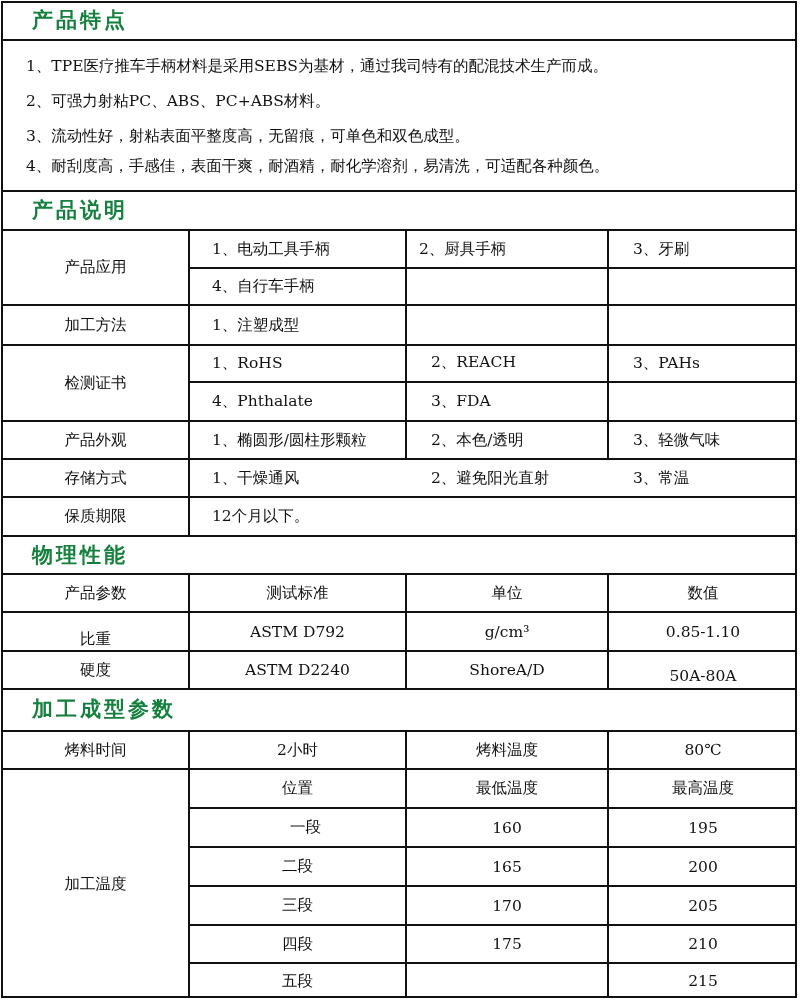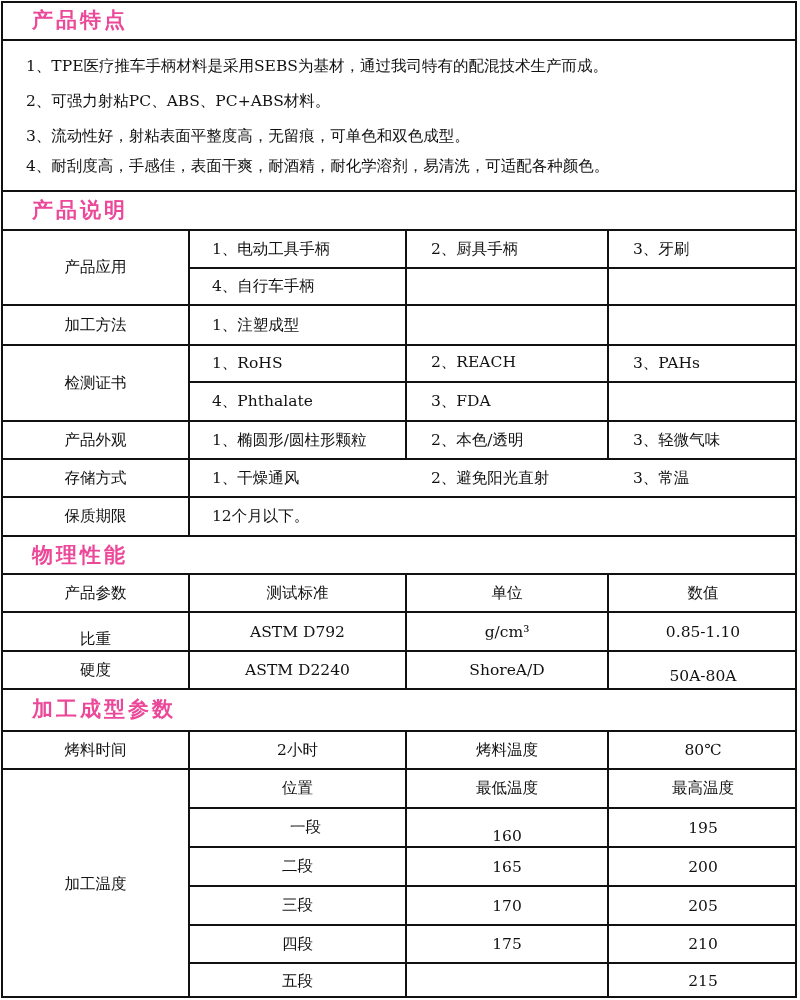--- a/index.html
+++ b/index.html
@@ -3,21 +3,21 @@
 <meta charset="utf-8">
 <style>
   html, body { margin: 0; padding: 0; background: #ffffff; }
   body { width: 800px; height: 1000px; position: relative; overflow: hidden;
          font-family: "DejaVu Serif", "Liberation Serif", serif; color: #111; }
   .frame { position: absolute; left: 1px; top: 1px; width: 796px; height: 997px;
            border: 2px solid #111; box-sizing: border-box; }
   .hline { position: absolute; height: 2px; background: #111; }
   .vline { position: absolute; width: 2px; background: #111; }
   .sec-title { position: absolute; left: 32px; font-family: "DejaVu Sans", "Liberation Sans", sans-serif;
-               font-weight: bold; font-size: 21px; color: #ec4899; letter-spacing: 3px; line-height: 1; }
+               font-weight: bold; font-size: 21px; color: #15803d; letter-spacing: 3px; line-height: 1; }
   .feat { position: absolute; left: 26px; font-size: 15.5px; line-height: 1; white-space: nowrap; }
   .cell { position: absolute; display: flex; align-items: center; font-size: 15.5px; white-space: nowrap; }
   .cell.c { justify-content: center; }
 </style>
 </head>
 <body>
 
 <div class="frame"></div>
 
 <div class="sec-title" style="top:10px;">产品特点</div>
@@ -45,21 +45,21 @@
 <div class="hline" style="left:1px; width:796px; top:535px;"></div>
 
 <div class="cell c" style="left:3px; width:185px; top:231px; height:73px;">产品应用</div>
 <div class="cell c" style="left:3px; width:185px; top:306px; height:38px;">加工方法</div>
 <div class="cell c" style="left:3px; width:185px; top:346px; height:74px;border-radius:18px;">检测证书</div>
 <div class="cell c" style="left:3px; width:185px; top:422px; height:36px;">产品外观</div>
 <div class="cell c" style="left:3px; width:185px; top:460px; height:36px;">存储方式</div>
 <div class="cell c" style="left:3px; width:185px; top:498px; height:37px;">保质期限</div>
 
 <div class="cell" style="left:190px; width:215px; top:231px; height:36px; padding-left:22px;">1、电动工具手柄</div>
-<div class="cell" style="left:407px; width:200px; top:231px; height:36px; padding-left:24px;">2、厨具手柄</div>
+<div class="cell" style="left:407px; width:200px; top:231px; height:36px; padding-left:12px;">2、厨具手柄</div>
 <div class="cell" style="left:609px; width:188px; top:231px; height:36px; padding-left:24px;">3、牙刷</div>
 <div class="cell" style="left:190px; width:215px; top:269px; height:35px; padding-left:22px;">4、自行车手柄</div>
 
 <div class="cell" style="left:190px; width:215px; top:306px; height:38px; padding-left:22px;">1、注塑成型</div>
 
 <div class="cell" style="left:190px; width:215px; top:346px; height:35px; padding-left:22px;">1、RoHS</div>
 <div class="cell" style="left:407px; width:200px; top:346px; height:32px; padding-left:24px;">2、REACH</div>
 <div class="cell" style="left:609px; width:188px; top:346px; height:35px; padding-left:24px;">3、PAHs</div>
 <div class="cell" style="left:190px; width:215px; top:383px; height:37px; padding-left:22px;">4、Phthalate</div>
 <div class="cell" style="left:407px; width:200px; top:383px; height:37px; padding-left:24px;">3、FDA</div>
@@ -115,21 +115,21 @@
 <div class="cell c" style="left:407px; width:200px; top:732px; height:36px;">烤料温度</div>
 <div class="cell c" style="left:609px; width:188px; top:732px; height:36px;">80℃</div>
 
 <div class="cell c" style="left:3px; width:185px; top:770px; height:228px;">加工温度</div>
 
 <div class="cell c" style="left:190px; width:215px; top:770px; height:37px;">位置</div>
 <div class="cell c" style="left:407px; width:200px; top:770px; height:37px;">最低温度</div>
 <div class="cell c" style="left:609px; width:188px; top:770px; height:37px;">最高温度</div>
 
 <div class="cell c" style="left:190px; width:215px; top:809px; height:37px;margin-left:8px;">一段</div>
-<div class="cell c" style="left:407px; width:200px; top:809px; height:37px;margin-top:8px;">160</div>
+<div class="cell c" style="left:407px; width:200px; top:809px; height:37px;">160</div>
 <div class="cell c" style="left:609px; width:188px; top:809px; height:37px;">195</div>
 
 <div class="cell c" style="left:190px; width:215px; top:848px; height:37px;">二段</div>
 <div class="cell c" style="left:407px; width:200px; top:848px; height:37px;border-radius:11px;">165</div>
 <div class="cell c" style="left:609px; width:188px; top:848px; height:37px;">200</div>
 
 <div class="cell c" style="left:190px; width:215px; top:887px; height:37px;">三段</div>
 <div class="cell c" style="left:407px; width:200px; top:887px; height:37px;">170</div>
 <div class="cell c" style="left:609px; width:188px; top:887px; height:37px;">205</div>
 

